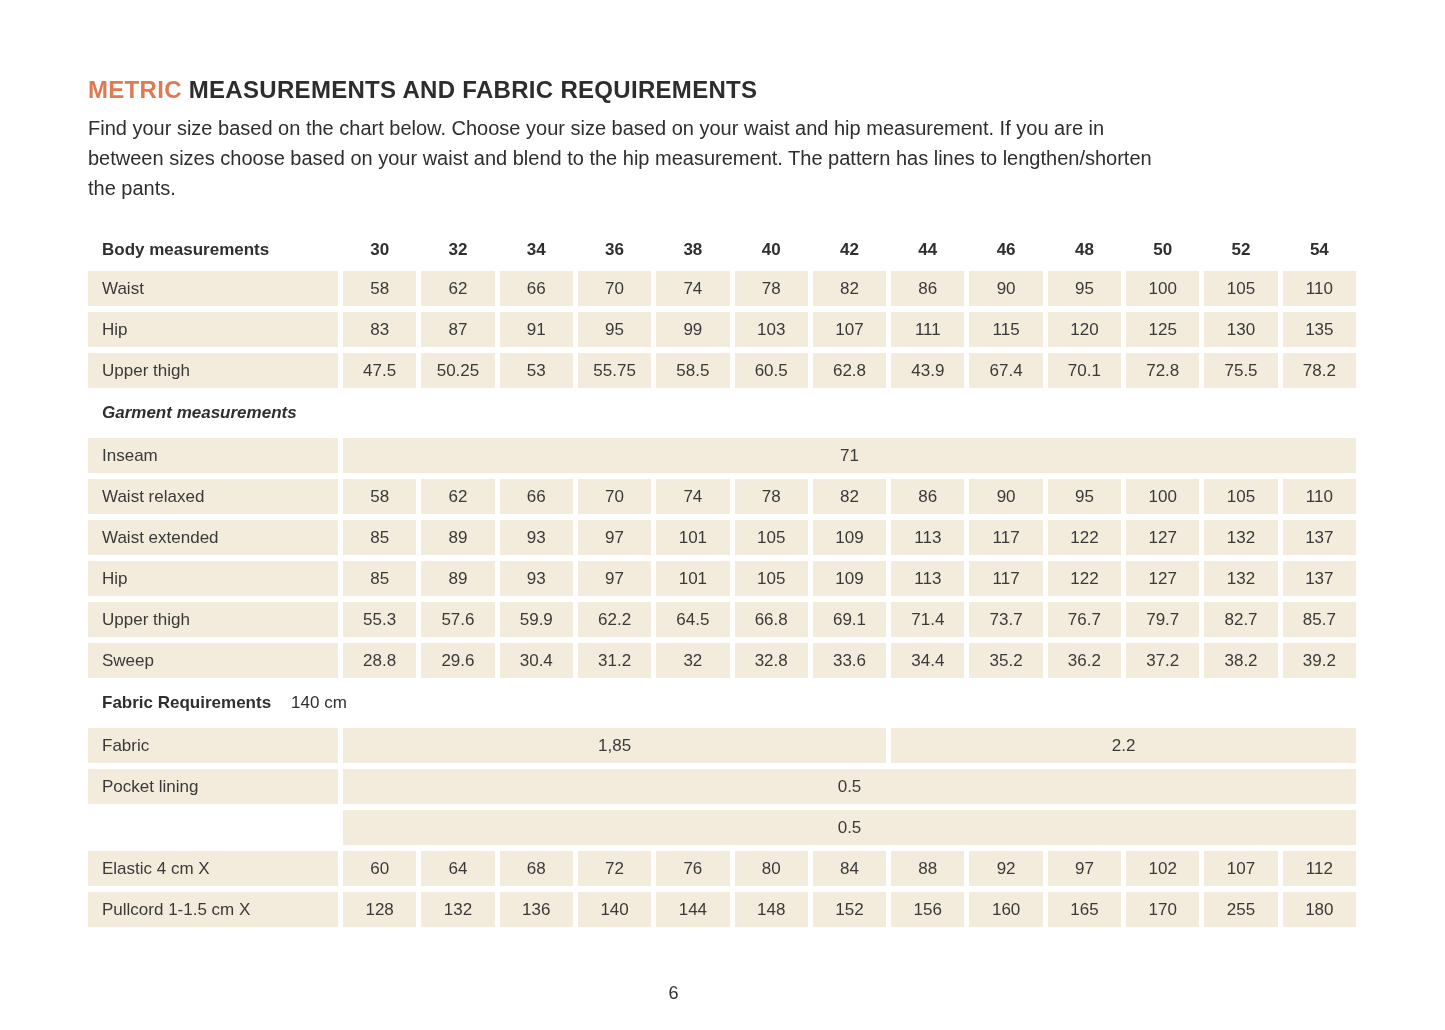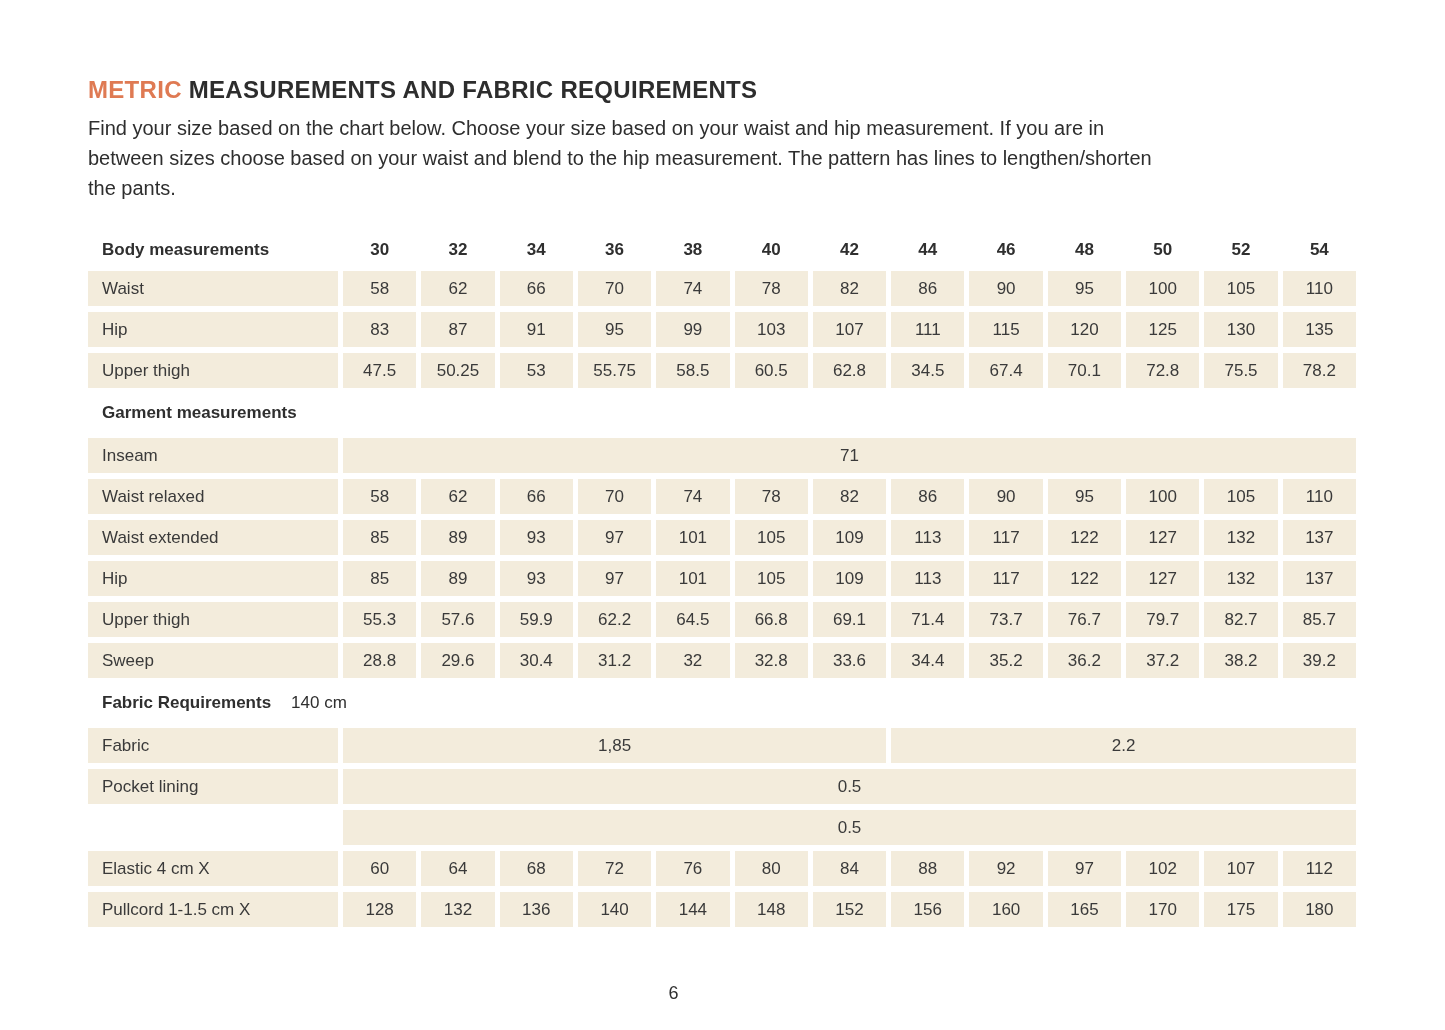--- a/index.html
+++ b/index.html
@@ -136,27 +136,27 @@
       <div class="cell">130</div>
       <div class="cell">135</div>
       <div class="row-label">Upper thigh</div>
       <div class="cell">47.5</div>
       <div class="cell">50.25</div>
       <div class="cell">53</div>
       <div class="cell">55.75</div>
       <div class="cell">58.5</div>
       <div class="cell">60.5</div>
       <div class="cell">62.8</div>
-      <div class="cell">34.5</div>
+      <div class="cell">43.9</div>
       <div class="cell">67.4</div>
       <div class="cell">70.1</div>
       <div class="cell">72.8</div>
       <div class="cell">75.5</div>
       <div class="cell">78.2</div>
-      <div class="section-row" style="grid-column: 1 / -1;">
+      <div class="section-row" style="grid-column: 1 / -1; font-style: italic;">
         <span>Garment measurements</span>
       </div>
       <div class="row-label">Inseam</div>
       <div class="cell" style="grid-column: 2 / -1;">71</div>
       <div class="row-label">Waist relaxed</div>
       <div class="cell">58</div>
       <div class="cell">62</div>
       <div class="cell">66</div>
       <div class="cell">70</div>
       <div class="cell">74</div>
@@ -253,19 +253,19 @@
       <div class="cell">132</div>
       <div class="cell">136</div>
       <div class="cell">140</div>
       <div class="cell">144</div>
       <div class="cell">148</div>
       <div class="cell">152</div>
       <div class="cell">156</div>
       <div class="cell">160</div>
       <div class="cell">165</div>
       <div class="cell">170</div>
-      <div class="cell">175</div>
+      <div class="cell">255</div>
       <div class="cell">180</div>
     </div>
 
   <div class="page-number">6</div>
 
 </div>
 
 </body></html>

